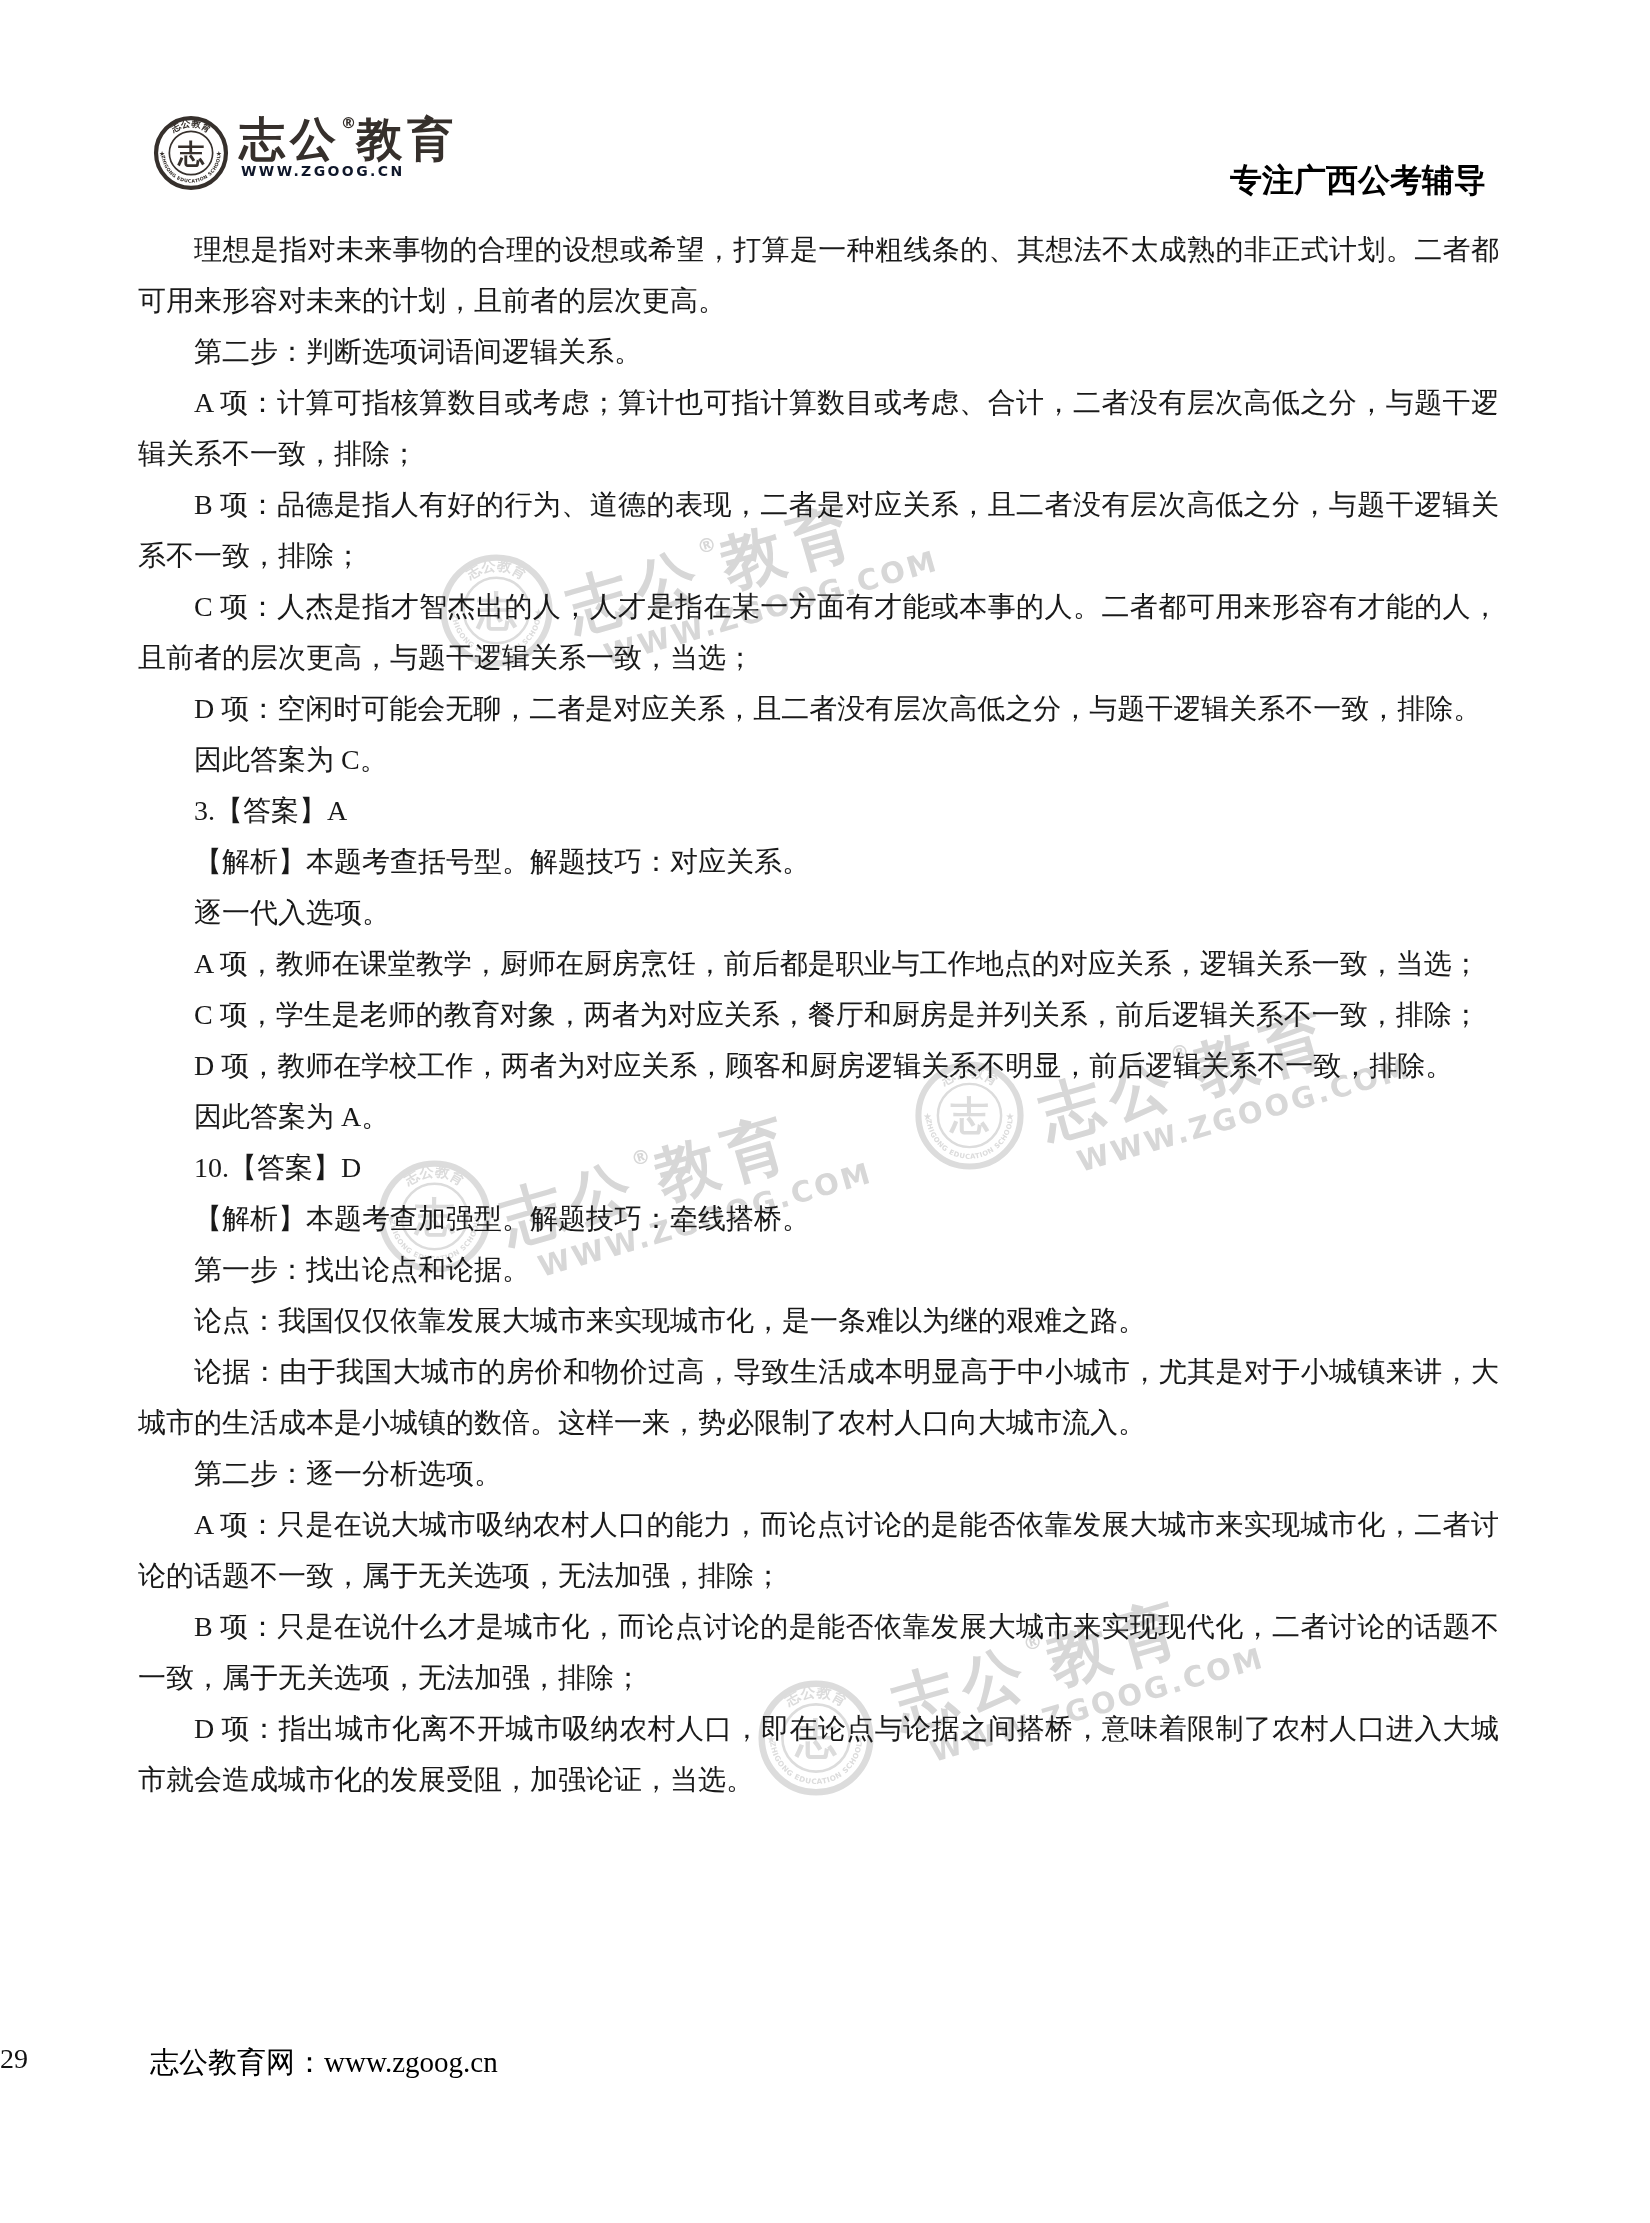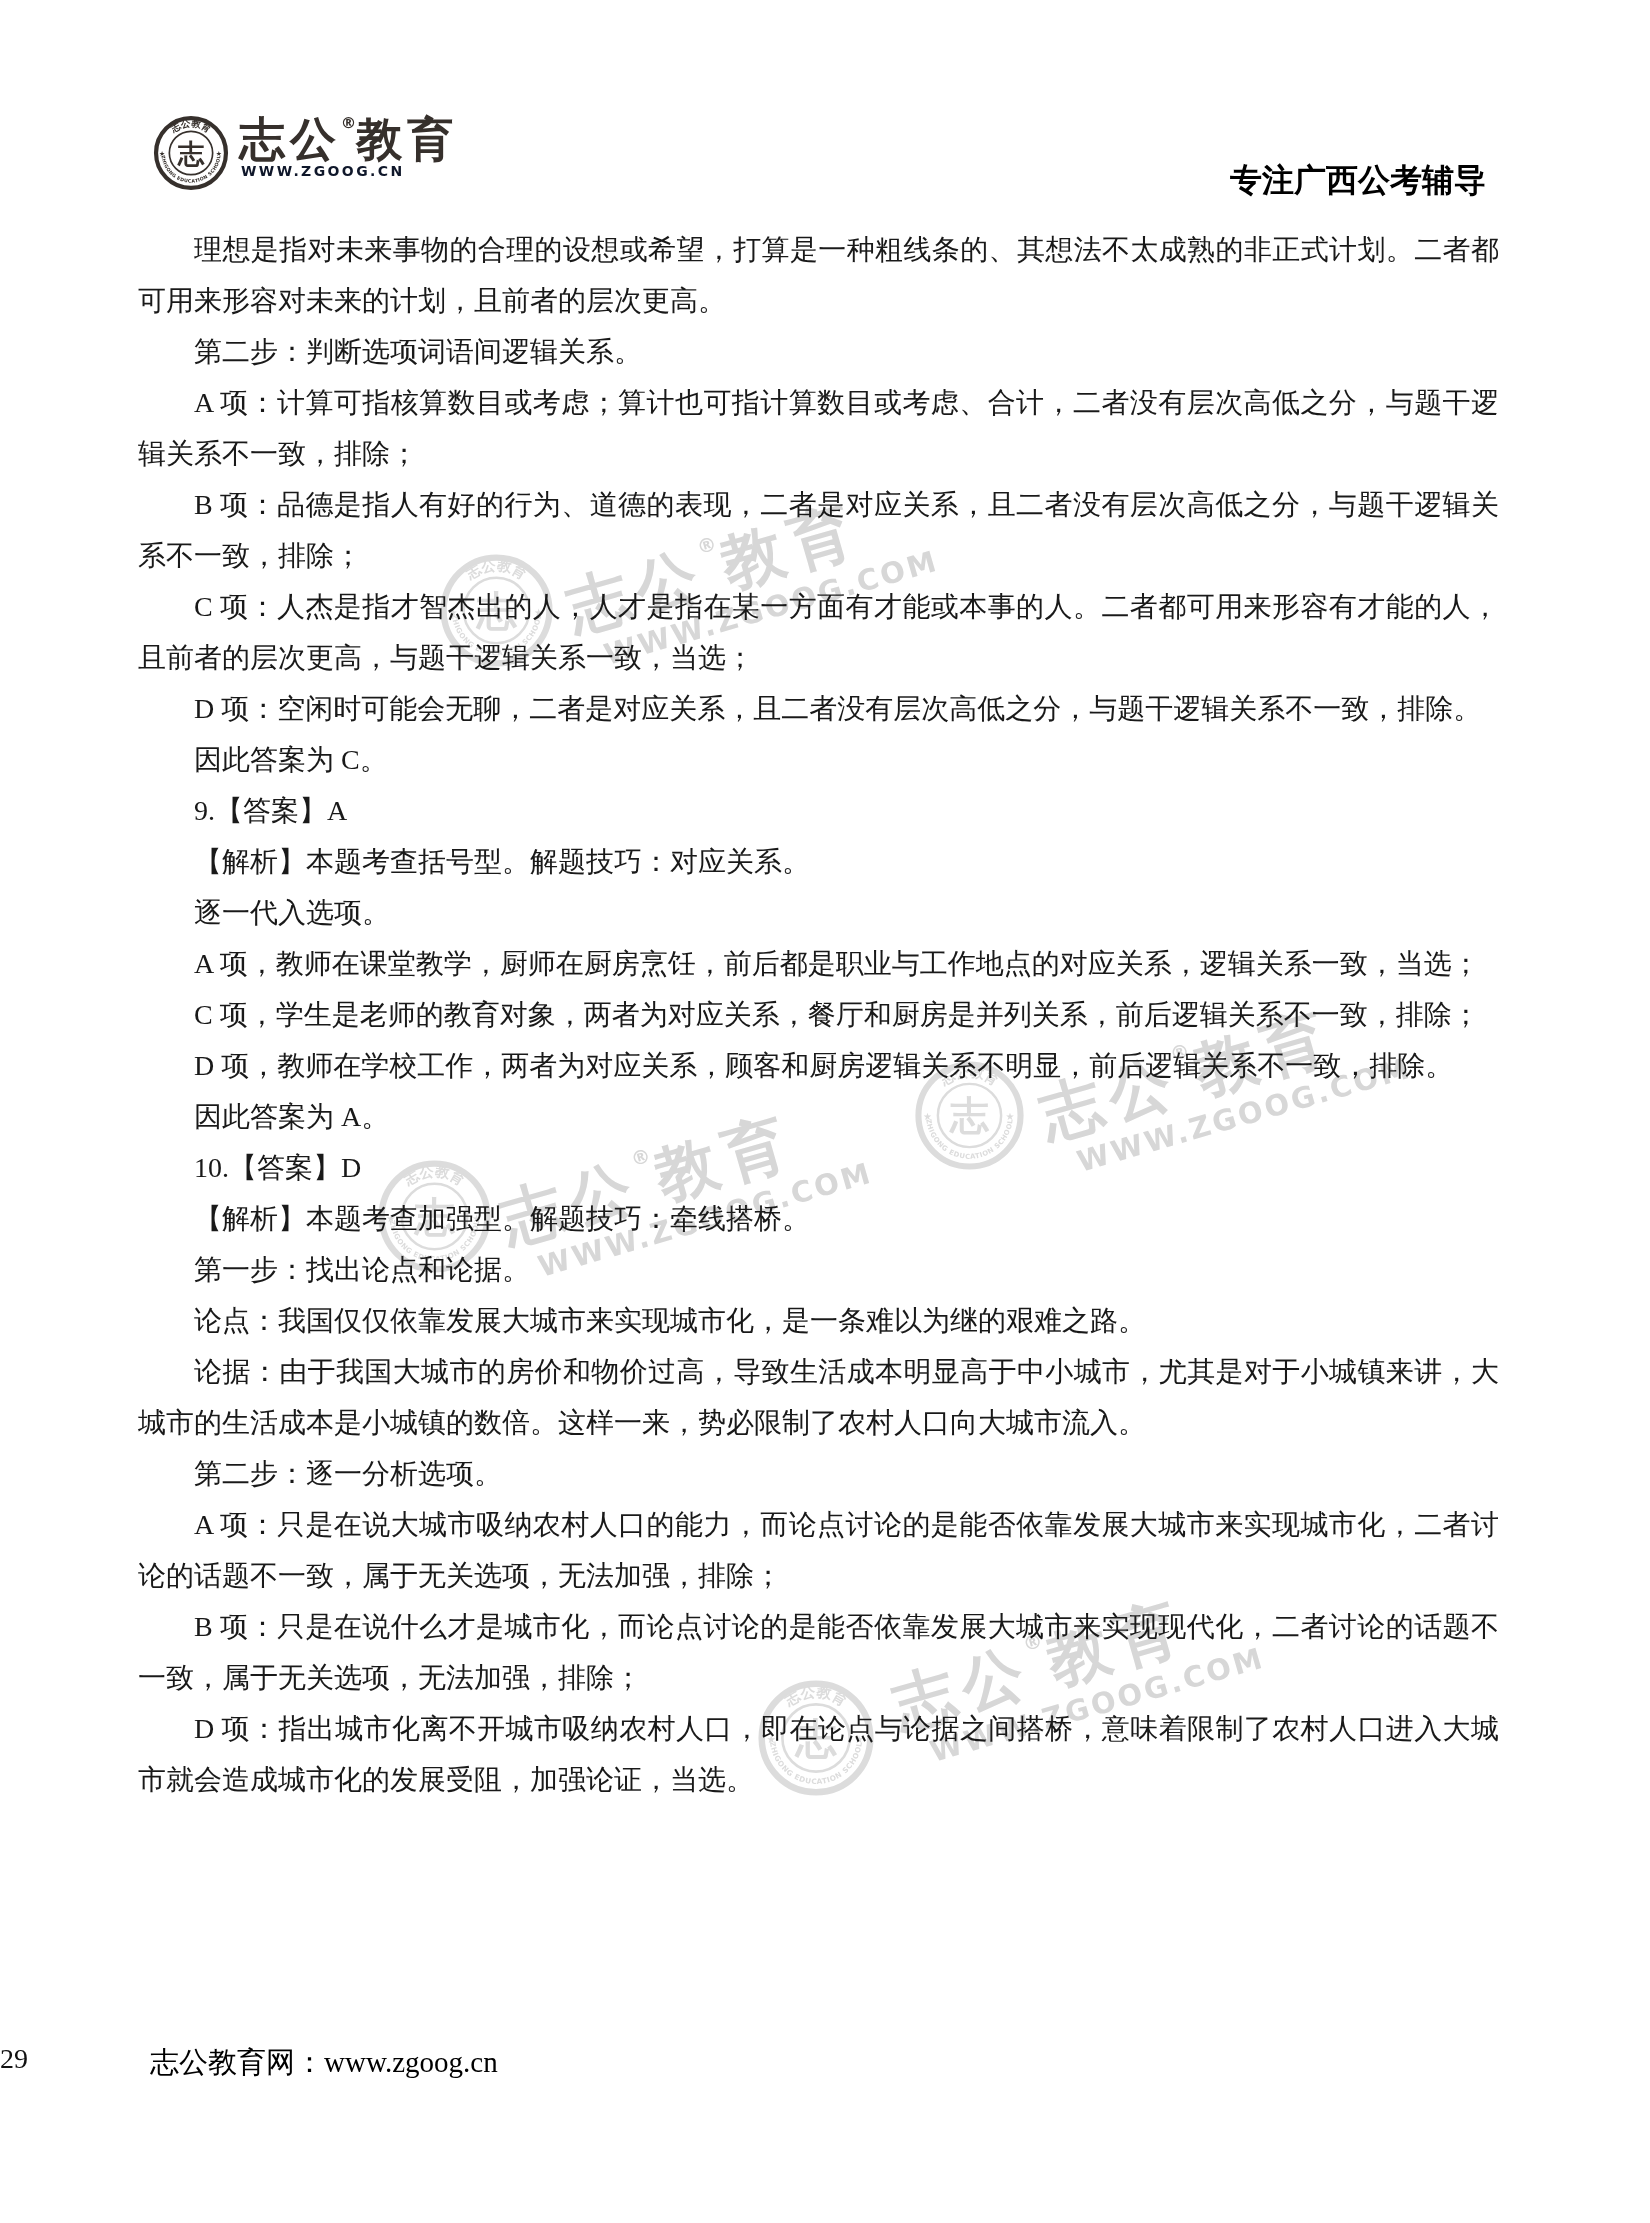--- a/index.html
+++ b/index.html
@@ -132,21 +132,21 @@
   </header>
 
   <main class="body-text">
     <p>理想是指对未来事物的合理的设想或希望，打算是一种粗线条的、其想法不太成熟的非正式计划。二者都可用来形容对未来的计划，且前者的层次更高。</p>
     <p>第二步：判断选项词语间逻辑关系。</p>
     <p>A 项：计算可指核算数目或考虑；算计也可指计算数目或考虑、合计，二者没有层次高低之分，与题干逻辑关系不一致，排除；</p>
     <p>B 项：品德是指人有好的行为、道德的表现，二者是对应关系，且二者没有层次高低之分，与题干逻辑关系不一致，排除；</p>
     <p>C 项：人杰是指才智杰出的人，人才是指在某一方面有才能或本事的人。二者都可用来形容有才能的人，且前者的层次更高，与题干逻辑关系一致，当选；</p>
     <p>D 项：空闲时可能会无聊，二者是对应关系，且二者没有层次高低之分，与题干逻辑关系不一致，排除。</p>
     <p>因此答案为 C。</p>
-    <p>9.【答案】A</p>
+    <p>3.【答案】A</p>
     <p>【解析】本题考查括号型。解题技巧：对应关系。</p>
     <p>逐一代入选项。</p>
     <p>A 项，教师在课堂教学，厨师在厨房烹饪，前后都是职业与工作地点的对应关系，逻辑关系一致，当选；</p>
     <p>C 项，学生是老师的教育对象，两者为对应关系，餐厅和厨房是并列关系，前后逻辑关系不一致，排除；</p>
     <p>D 项，教师在学校工作，两者为对应关系，顾客和厨房逻辑关系不明显，前后逻辑关系不一致，排除。</p>
     <p>因此答案为 A。</p>
     <p>10.【答案】D</p>
     <p>【解析】本题考查加强型。解题技巧：牵线搭桥。</p>
     <p>第一步：找出论点和论据。</p>
     <p>论点：我国仅仅依靠发展大城市来实现城市化，是一条难以为继的艰难之路。</p>

